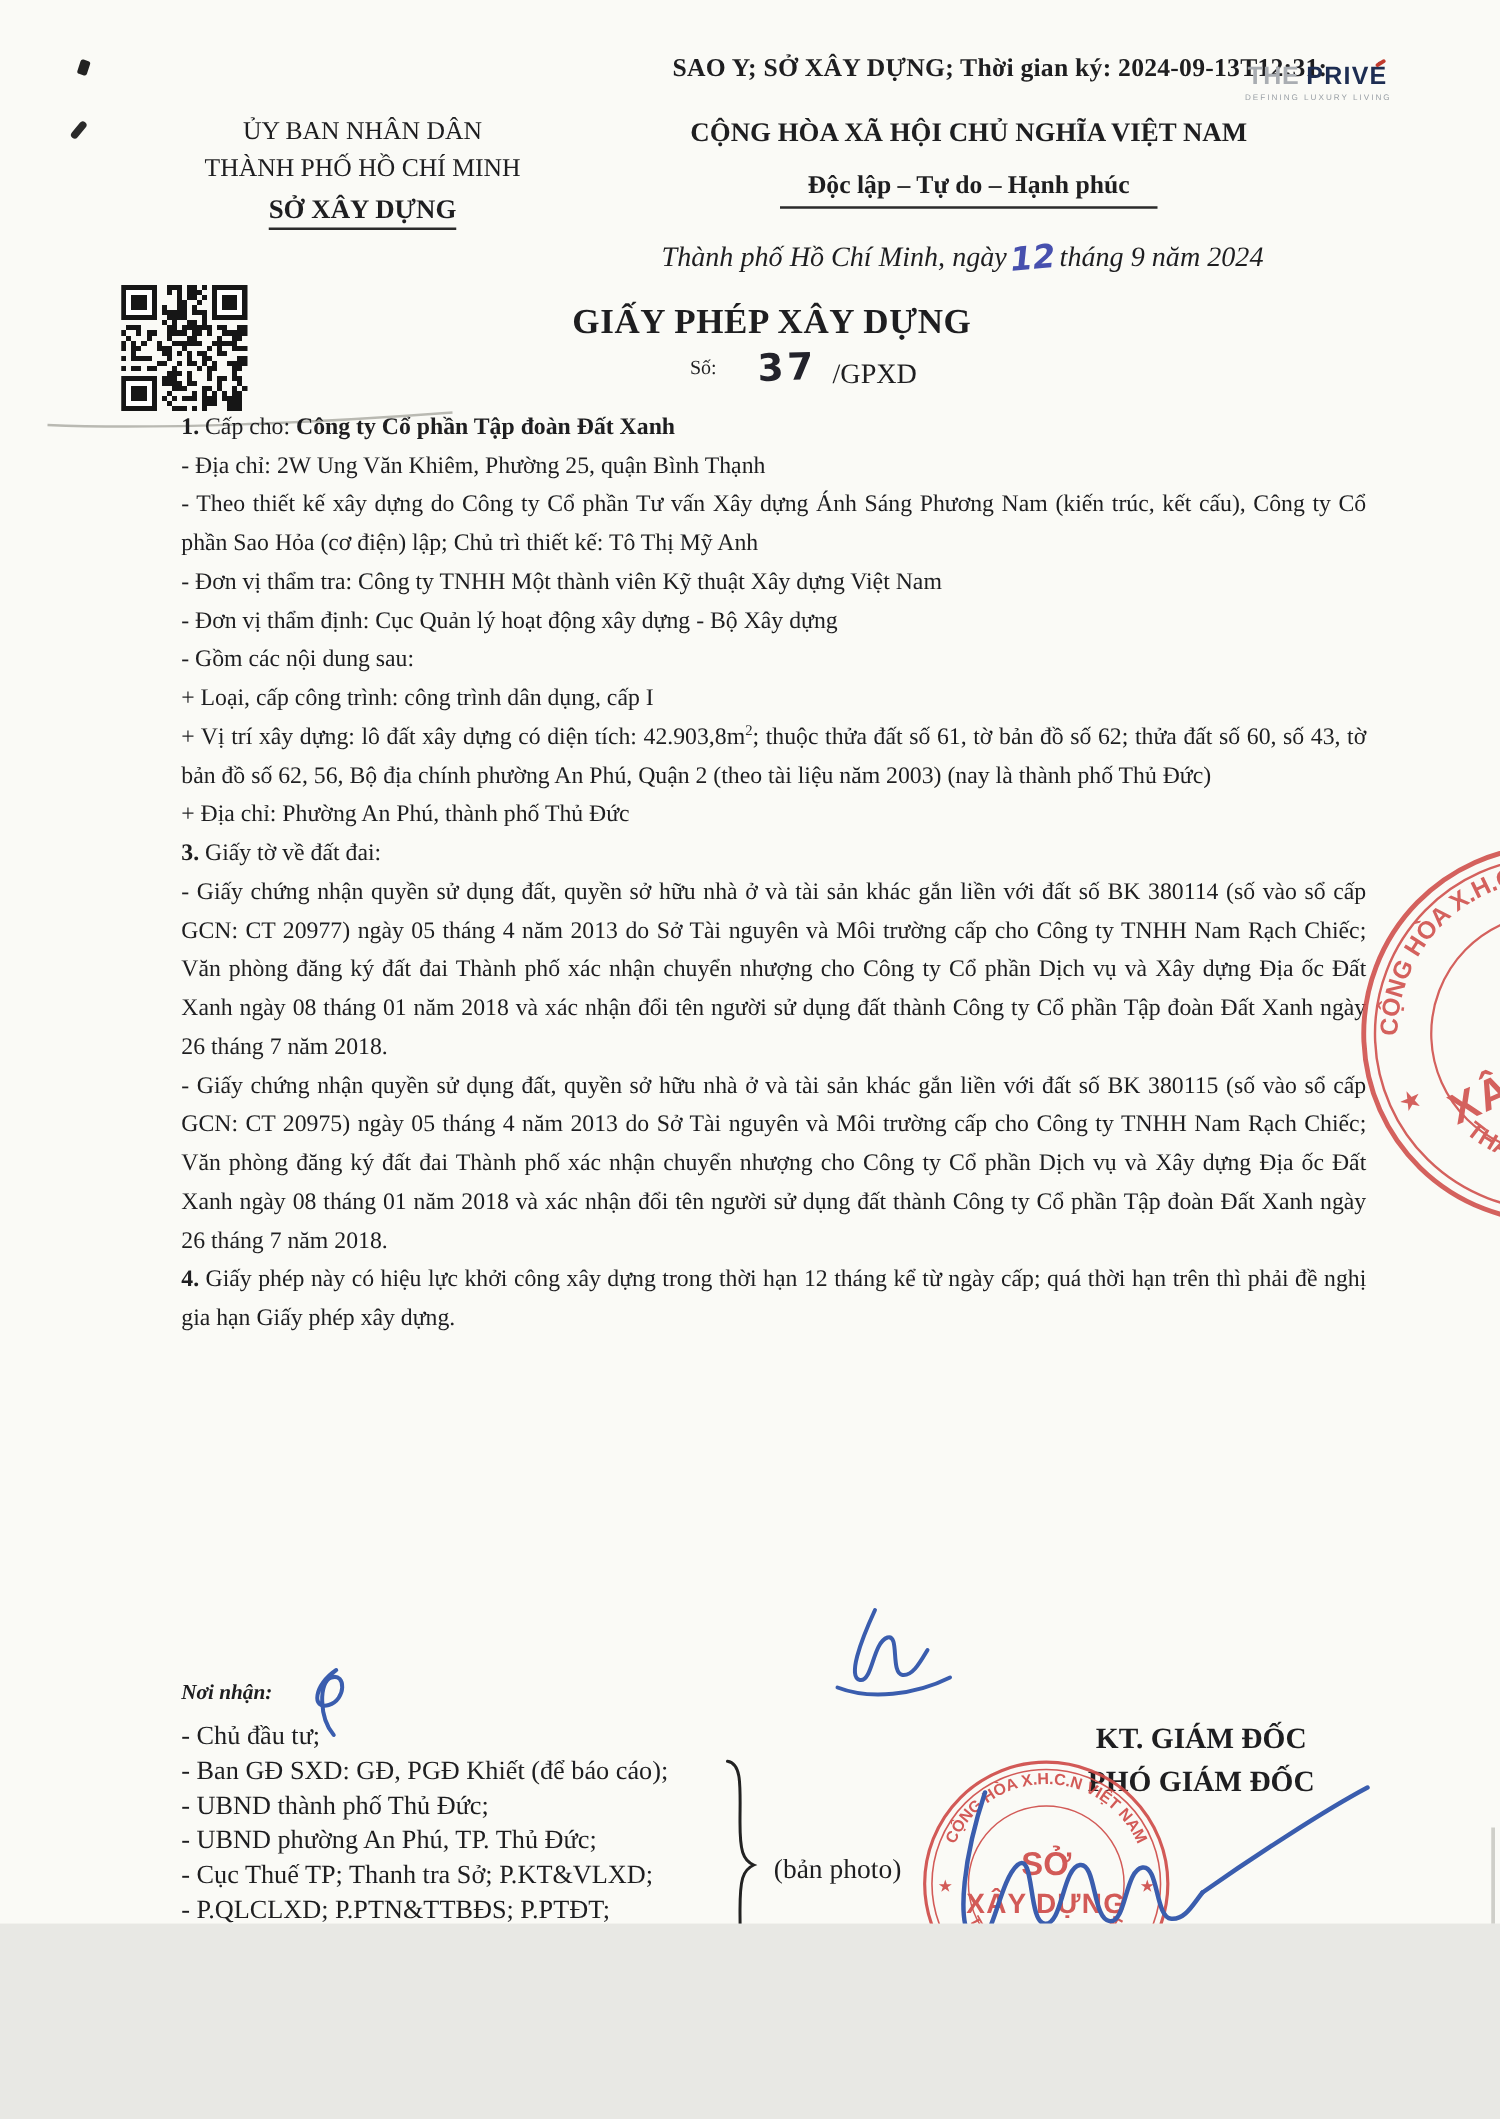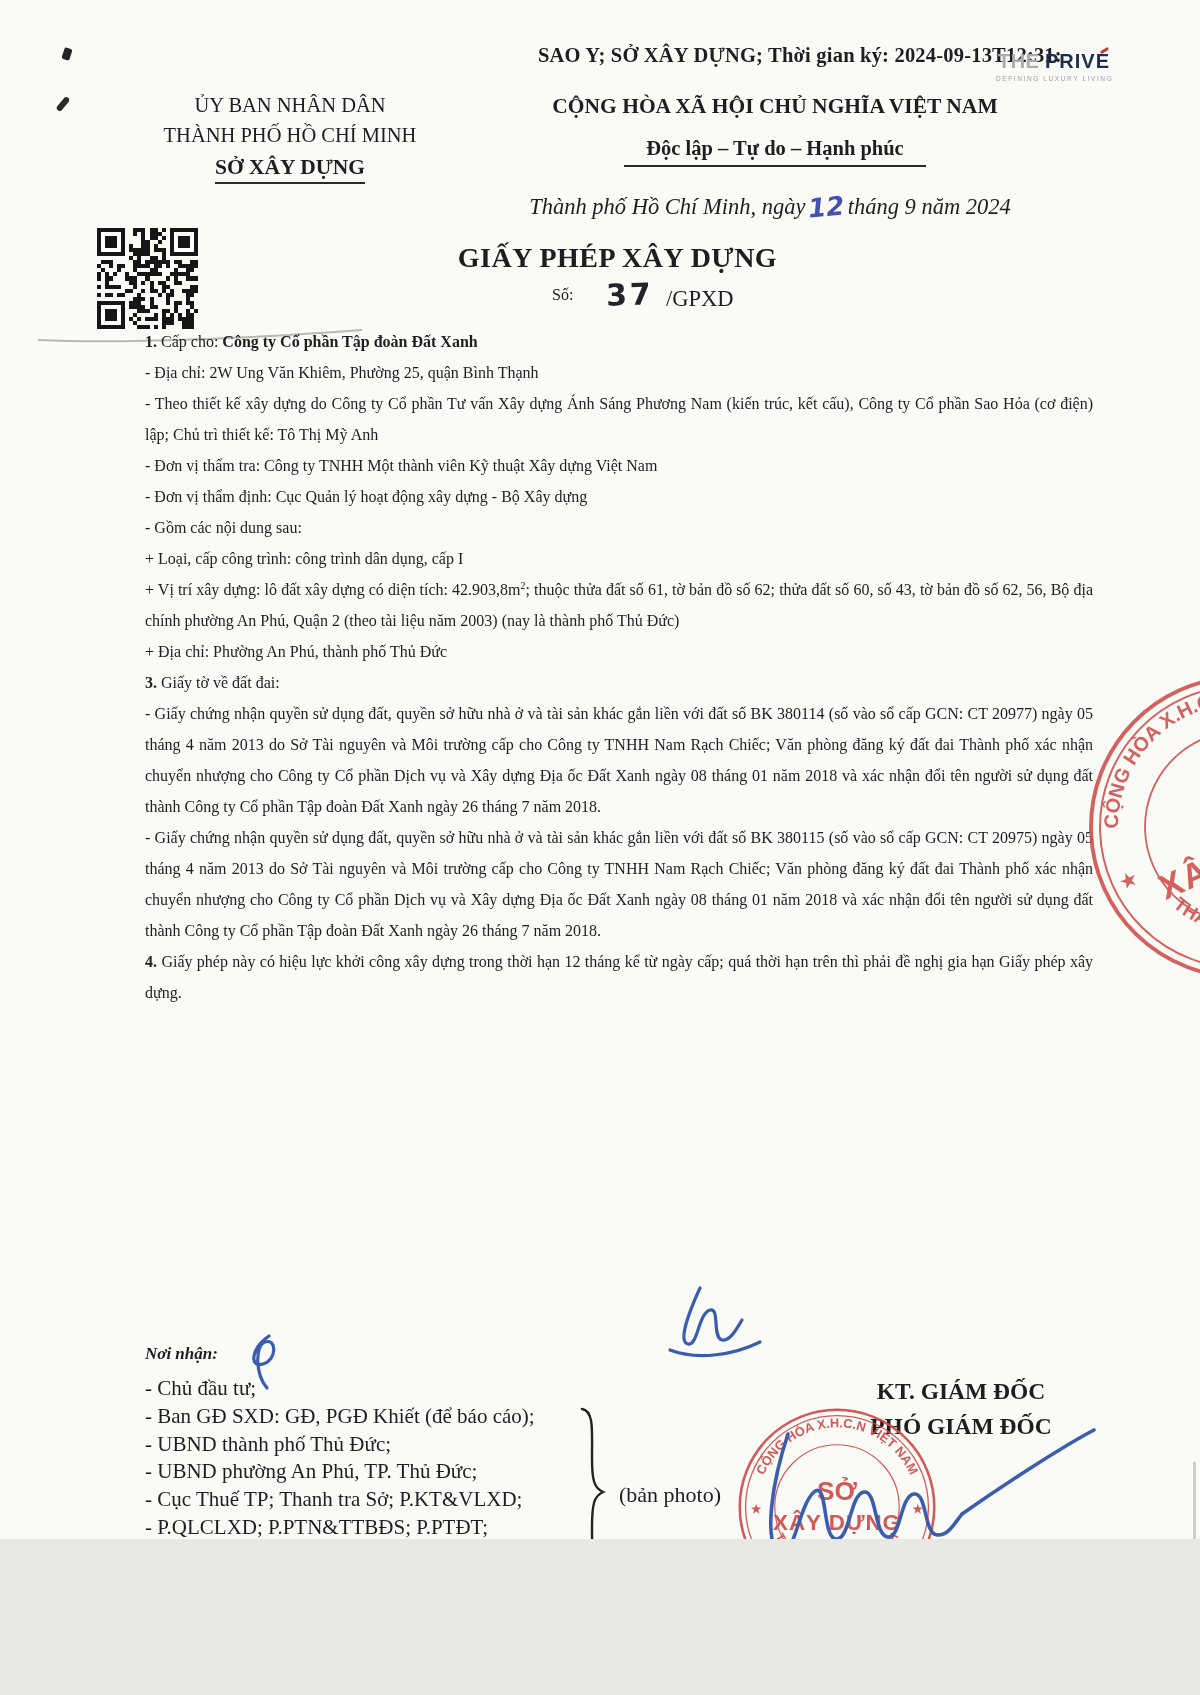--- a/index.html
+++ b/index.html
@@ -26,21 +26,21 @@
             transform:rotate(-5deg) translateY(2px);margin:0 3px;font-family:"DejaVu Sans",sans-serif;font-style:italic;}
   .qr{position:absolute;left:97px;top:228px;width:101px;height:101px;}
   .qr svg{width:100%;height:100%;shape-rendering:crispEdges;fill:#161616;}
   .scan-line{position:absolute;left:36px;top:324px;width:330px;height:22px;}
   .title{position:absolute;left:360px;top:242px;width:515px;text-align:center;font-size:28px;font-weight:bold;letter-spacing:.5px;white-space:nowrap;}
   .num-label{position:absolute;left:512px;top:286px;font-size:16px;margin-left:40px;}
   .num-value{position:absolute;left:606px;top:277px;font-size:30px;font-weight:bold;letter-spacing:3px;
              transform:rotate(-2deg);font-family:"DejaVu Sans",sans-serif;color:#23232b;}
   .num-suffix{position:absolute;left:666px;top:286px;font-size:22.5px;}
   
-  .body-text{position:absolute;left:145px;top:326px;width:948px;font-size:16px;line-height:31px;text-align:justify;}
+  .body-text{position:absolute;left:145px;top:326px;width:948px;font-size:19px;line-height:31px;text-align:justify;}
   .para{margin:0;}
   .b{font-weight:bold;} .i{font-style:italic;}
   .body-text sup{font-size:.62em;line-height:0;}
   
   .recipients{position:absolute;left:145px;top:1344px;width:440px;}
   .recip-label{font-weight:bold;font-style:italic;font-size:17px;margin-top:25px;}
   .recip-list{list-style:none;margin:11px 0 0;padding:0;font-size:21px;line-height:27.8px;}
   .mhs{margin-top:3px;font-size:21px;white-space:nowrap;}
   .mhs sub{font-size:17px;}
   .brace{position:absolute;left:577px;top:1406px;width:30px;height:172px;}

